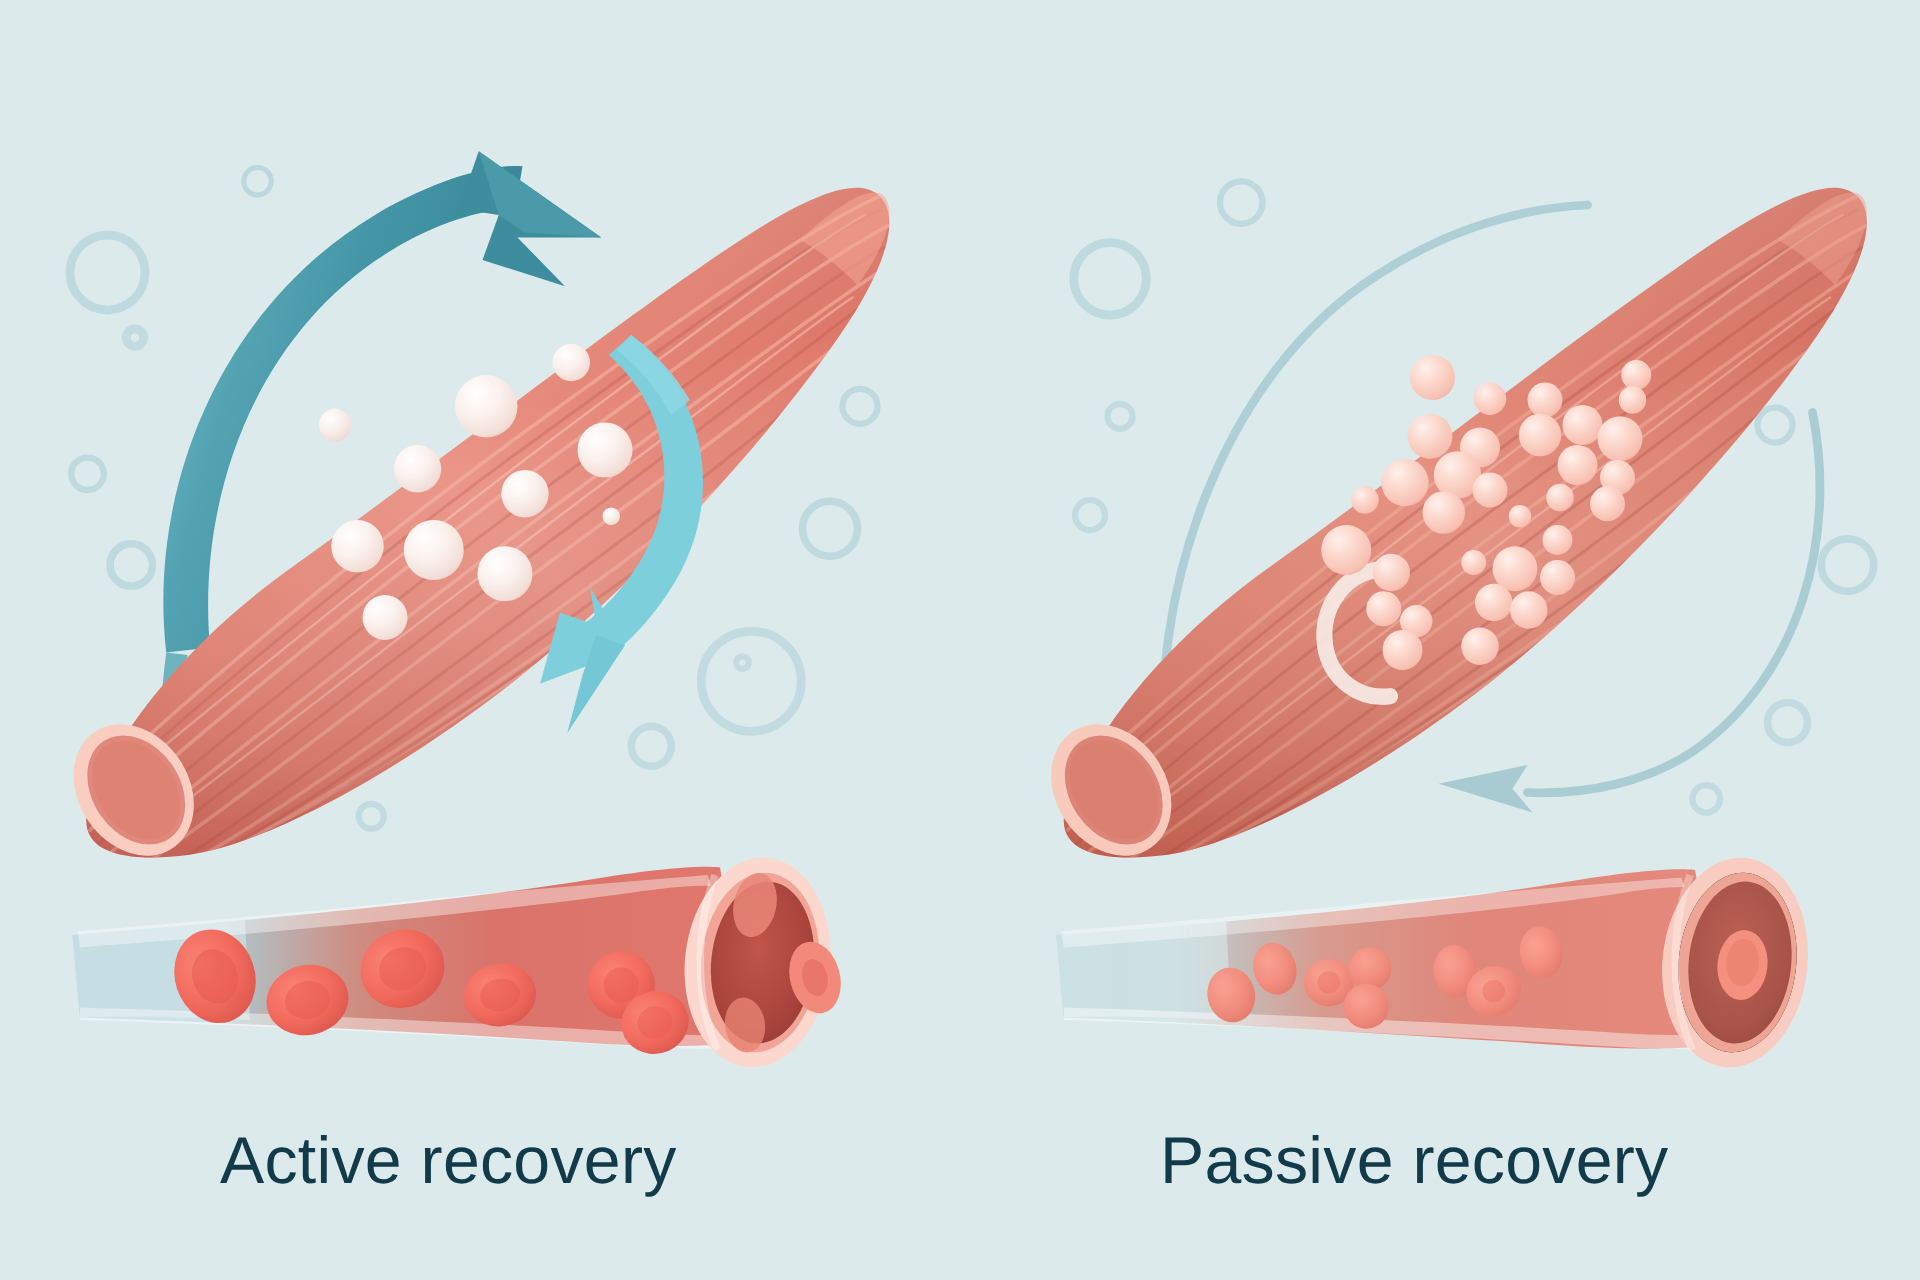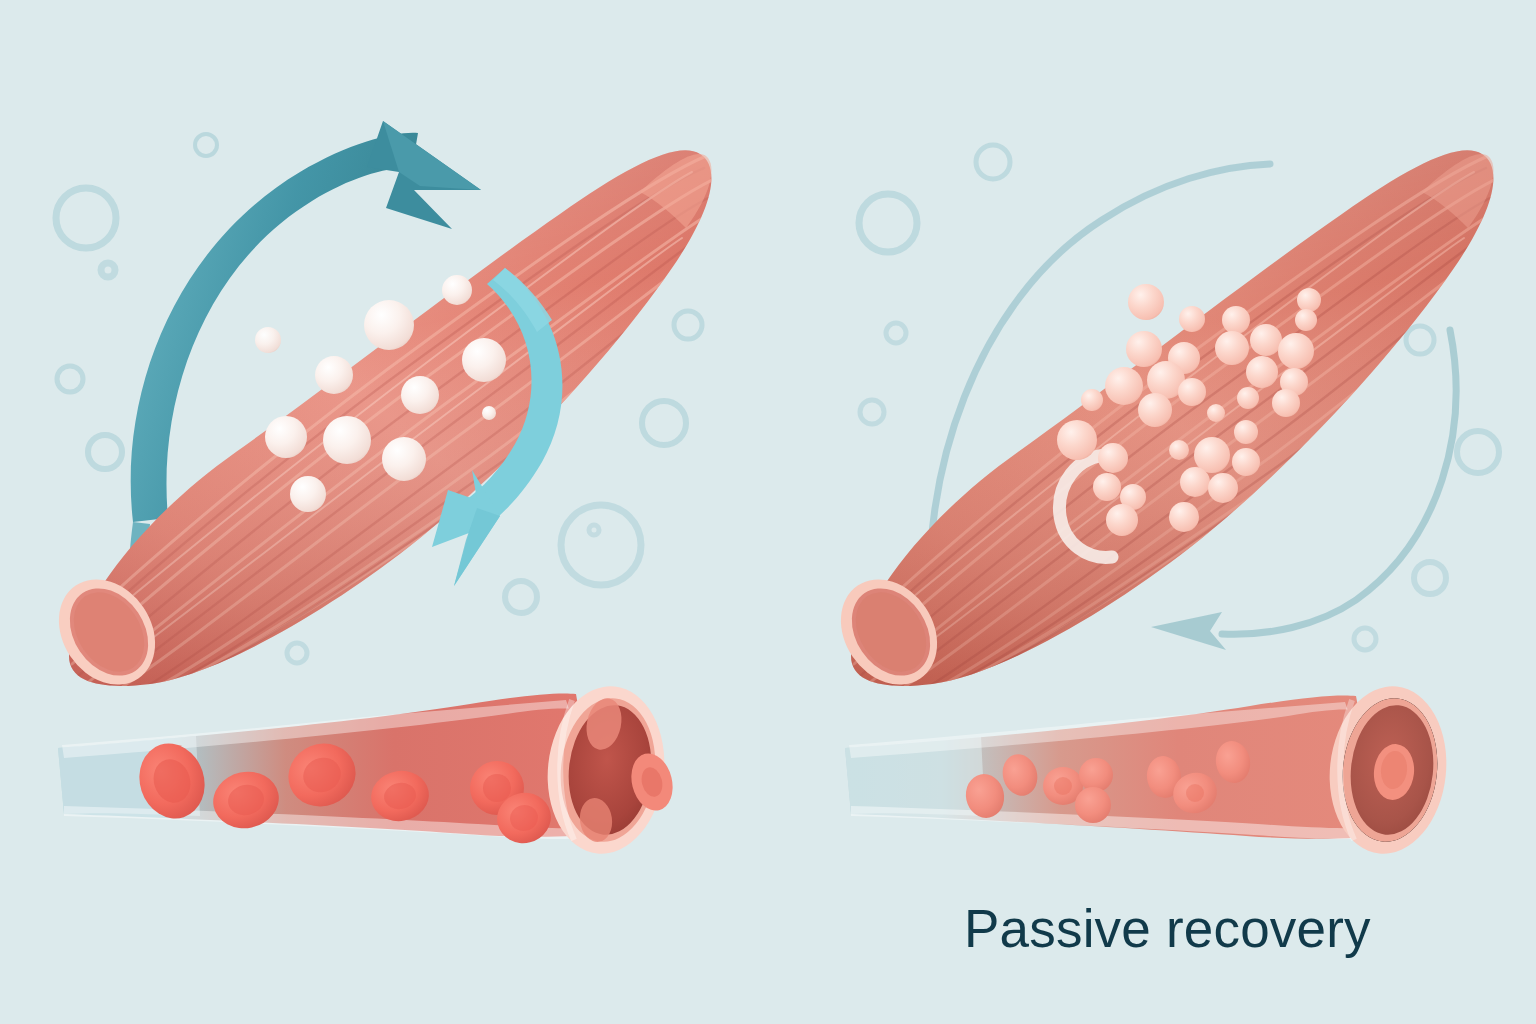--- a/index.html
+++ b/index.html
@@ -12,21 +12,21 @@
   #stage{position:relative;width:1536px;height:1024px;}
   #stage svg{display:block;width:1536px;height:1024px;}
   .cap{
     position:absolute;
     font-size:53px;
     letter-spacing:0.2px;
     color:#113a4a;
     white-space:nowrap;
   }
   #cap-left{left:176px;top:898px;}
-  #cap-right{left:964px;top:898px;}
+  #cap-right{left:928px;top:898px;}
 </style>
 </head>
 <body>
 
 <div id="stage">
 
 <svg viewBox="0 0 1536 1024" xmlns="http://www.w3.org/2000/svg">
   <defs>
 
     <linearGradient id="muscleL" x1="0" y1="1" x2="1" y2="0">
@@ -384,15 +384,16 @@
       <ellipse cx="1390" cy="770" rx="47" ry="72" transform="rotate(6 1390 770)" fill="#eda header"></ellipse>
       <ellipse cx="1390" cy="770" rx="47" ry="72" transform="rotate(6 1390 770)" fill="#eea595"></ellipse>
       <ellipse cx="1392" cy="770" rx="41" ry="65" transform="rotate(6 1392 770)" fill="url(#lumenR)"></ellipse>
       <ellipse cx="1394" cy="772" rx="20" ry="28" transform="rotate(6 1394 772)" fill="#f3907f"></ellipse>
       <ellipse cx="1394" cy="770" rx="13" ry="19" transform="rotate(6 1394 770)" fill="#e9806e" opacity="0.7"></ellipse>
       <path d="M 1352 700 C 1336 744 1336 800 1354 840" fill="none" stroke="#ffffff" stroke-width="6" opacity="0.32"></path>
     </g>
   </g>
 </svg>
 
+<div id="cap-left" class="cap">Active recovery</div>
 <div id="cap-right" class="cap">Passive recovery</div>
 
 </div>
 
 </body></html>

